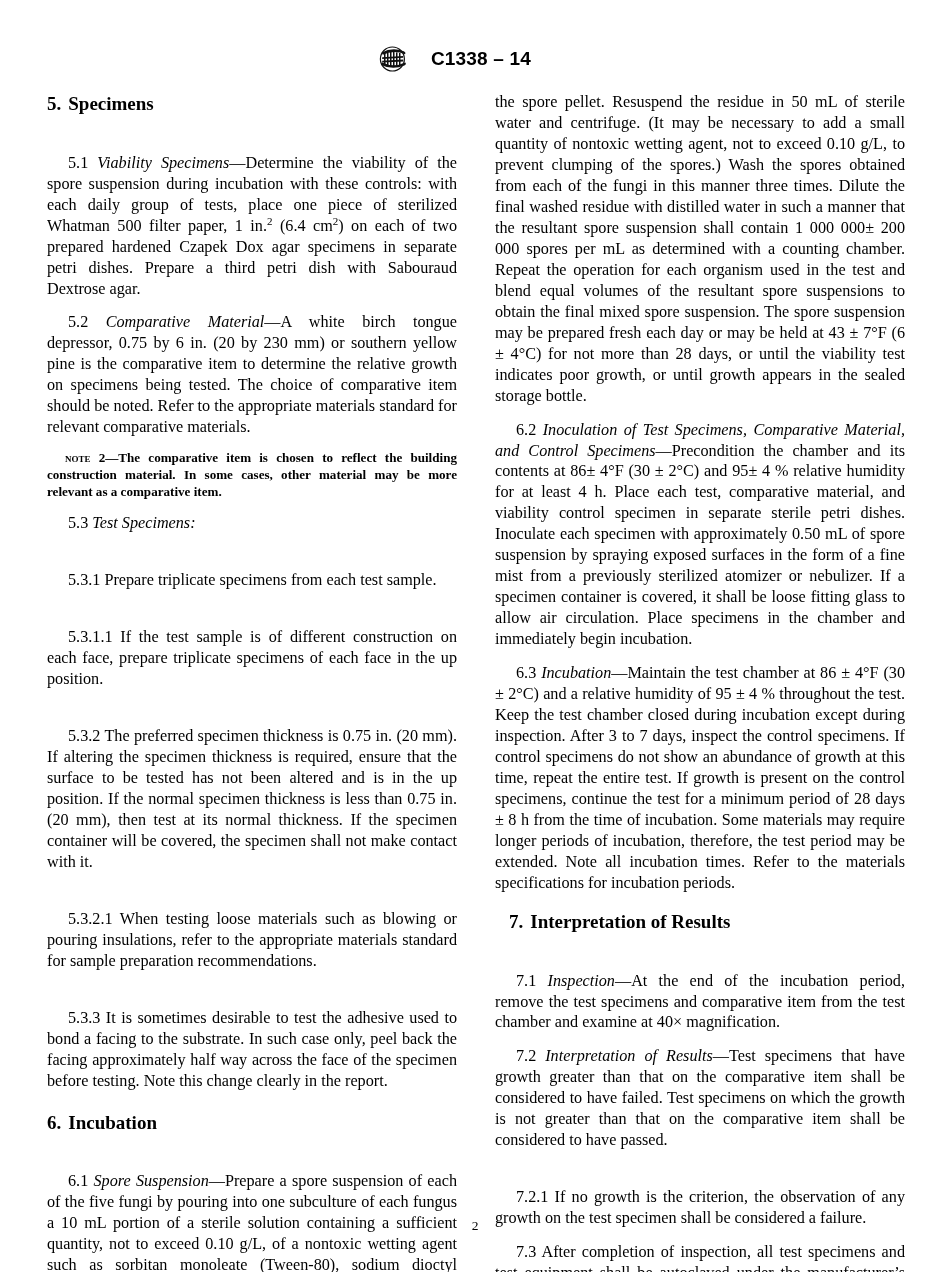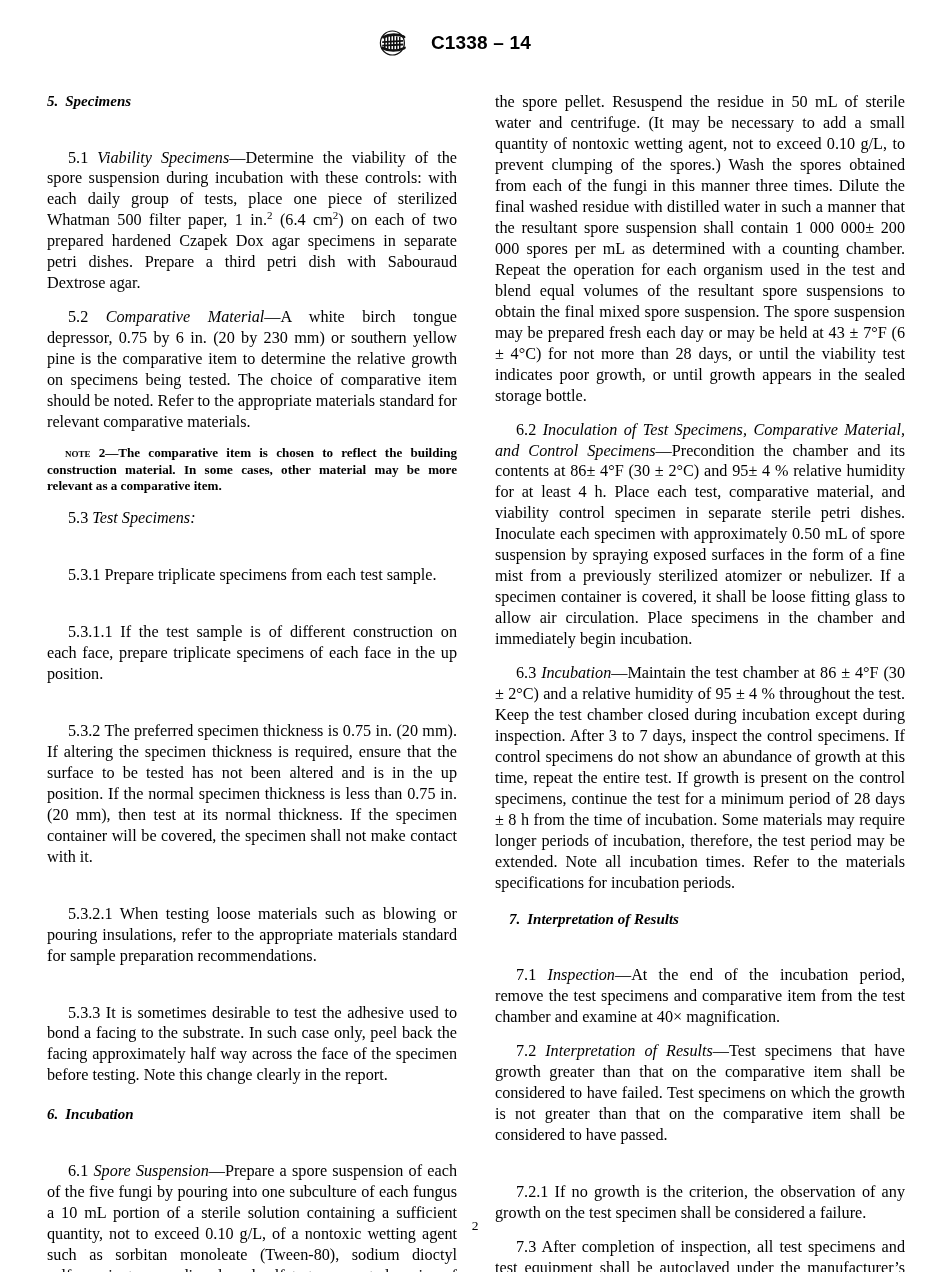--- a/index.html
+++ b/index.html
@@ -13,21 +13,21 @@
     height: 1272px;
     background: #ffffff;
     font-family: "Liberation Serif", "DejaVu Serif", serif;
     color: #000000;
     overflow: hidden;
   }
 
   
   .header {
     position: absolute;
-    top: 28px;
+    top: 44px;
     left: 0;
     width: 906px;
     display: flex;
     align-items: center;
     justify-content: center;
     gap: 20px;
   }
   .astm-logo {
     width: 36px;
     height: 30px;
@@ -52,25 +52,24 @@
     gap: 38px;
   }
   .col {
     width: 410px;
     flex: 0 0 410px;
   }
 
   
   .sec-head {
     font-weight: bold;
-    font-size: 15px;
+    font-size: 19px;
     line-height: 1.30;
     margin: 0 0 6px 0;
     text-align: left;
-    font-style: italic;
   }
   .sec-head .num { margin-right: 7px; }
 
   p.body {
     margin: 0;
     font-size: 16.2px;
     line-height: 1.295;
     text-align: justify;
     text-justify: inter-word;
     hyphens: none;

